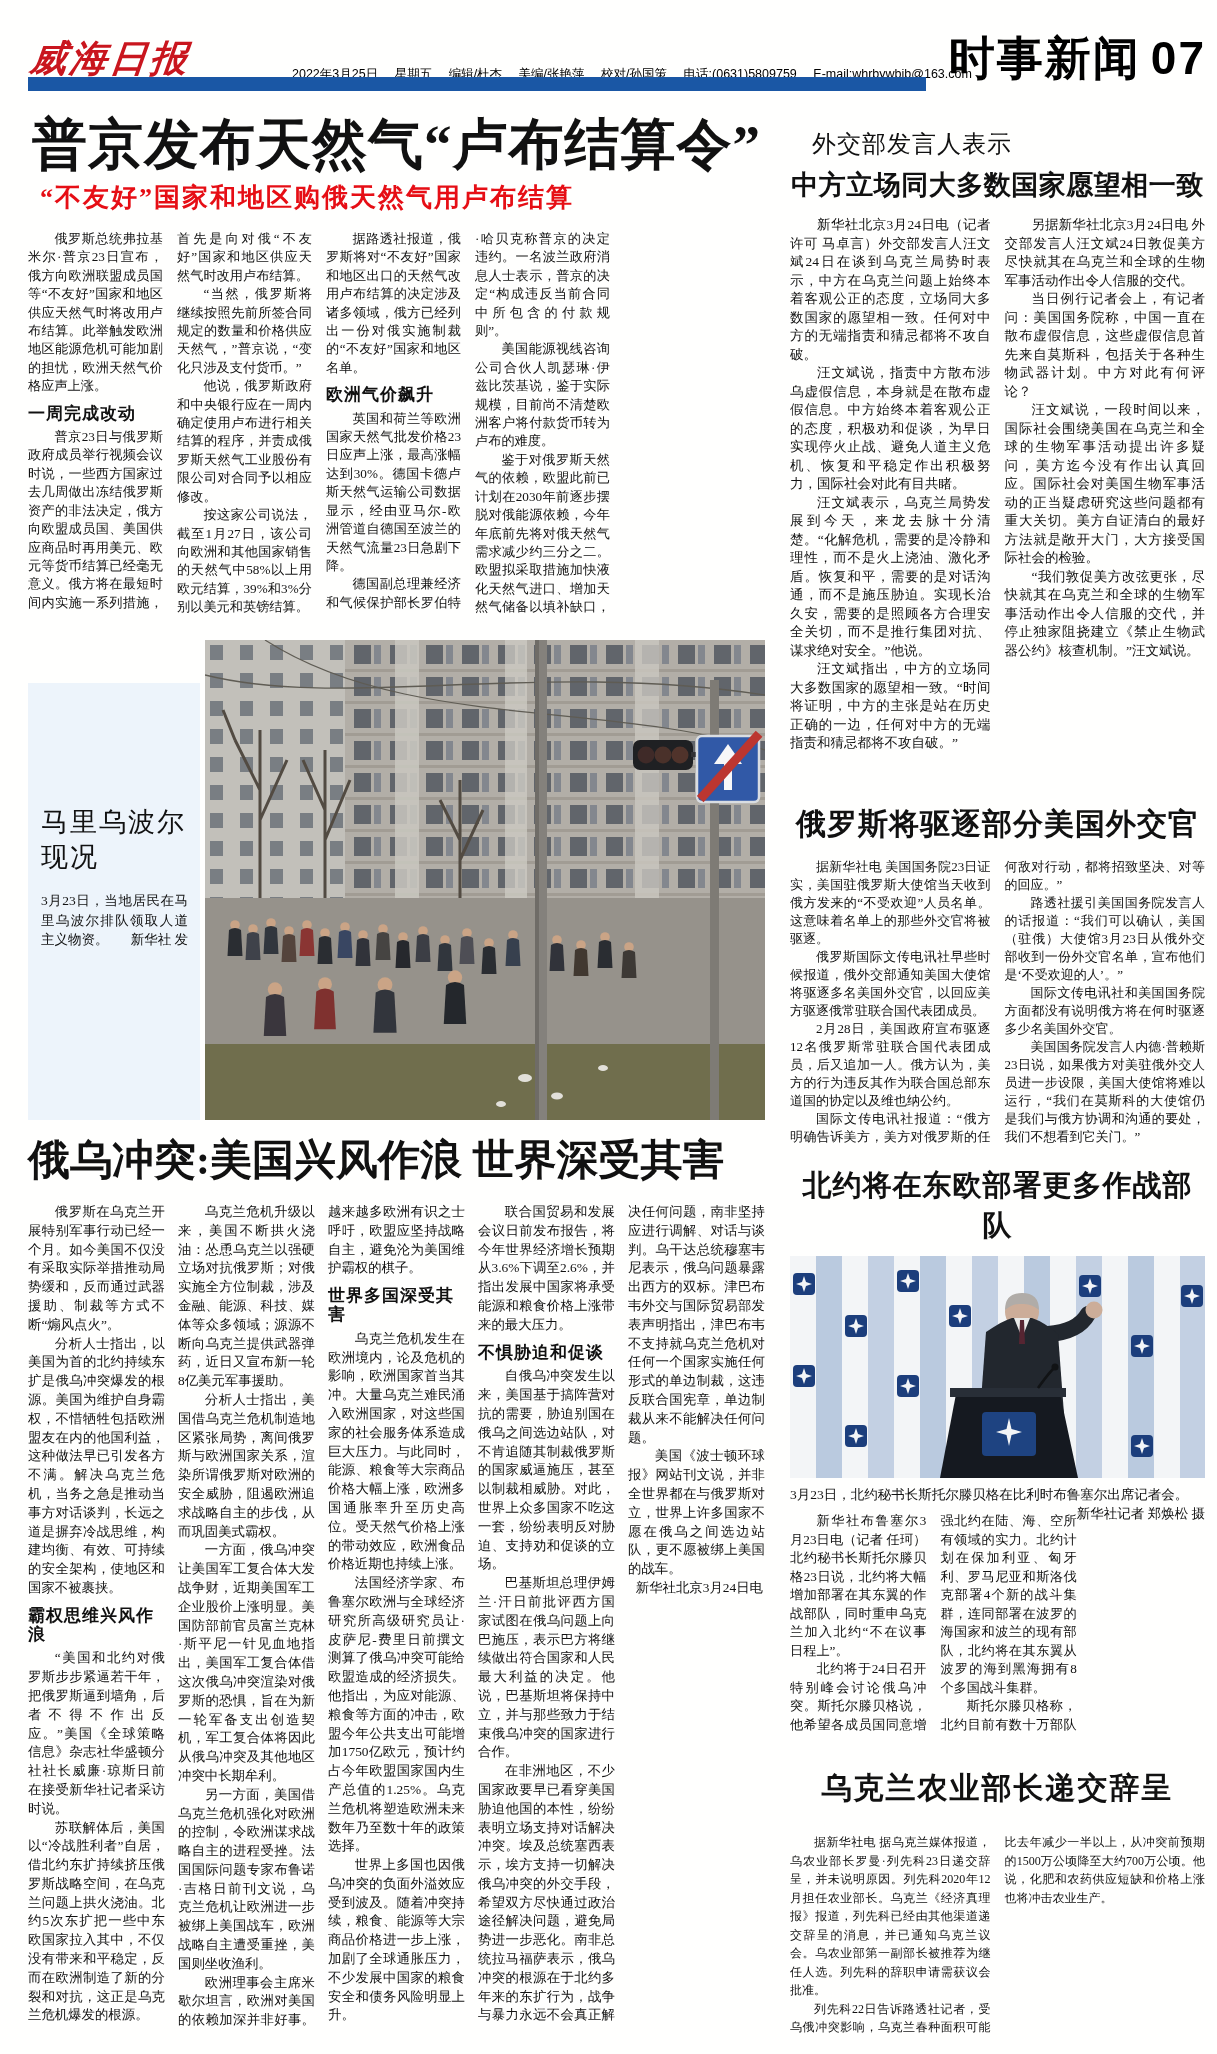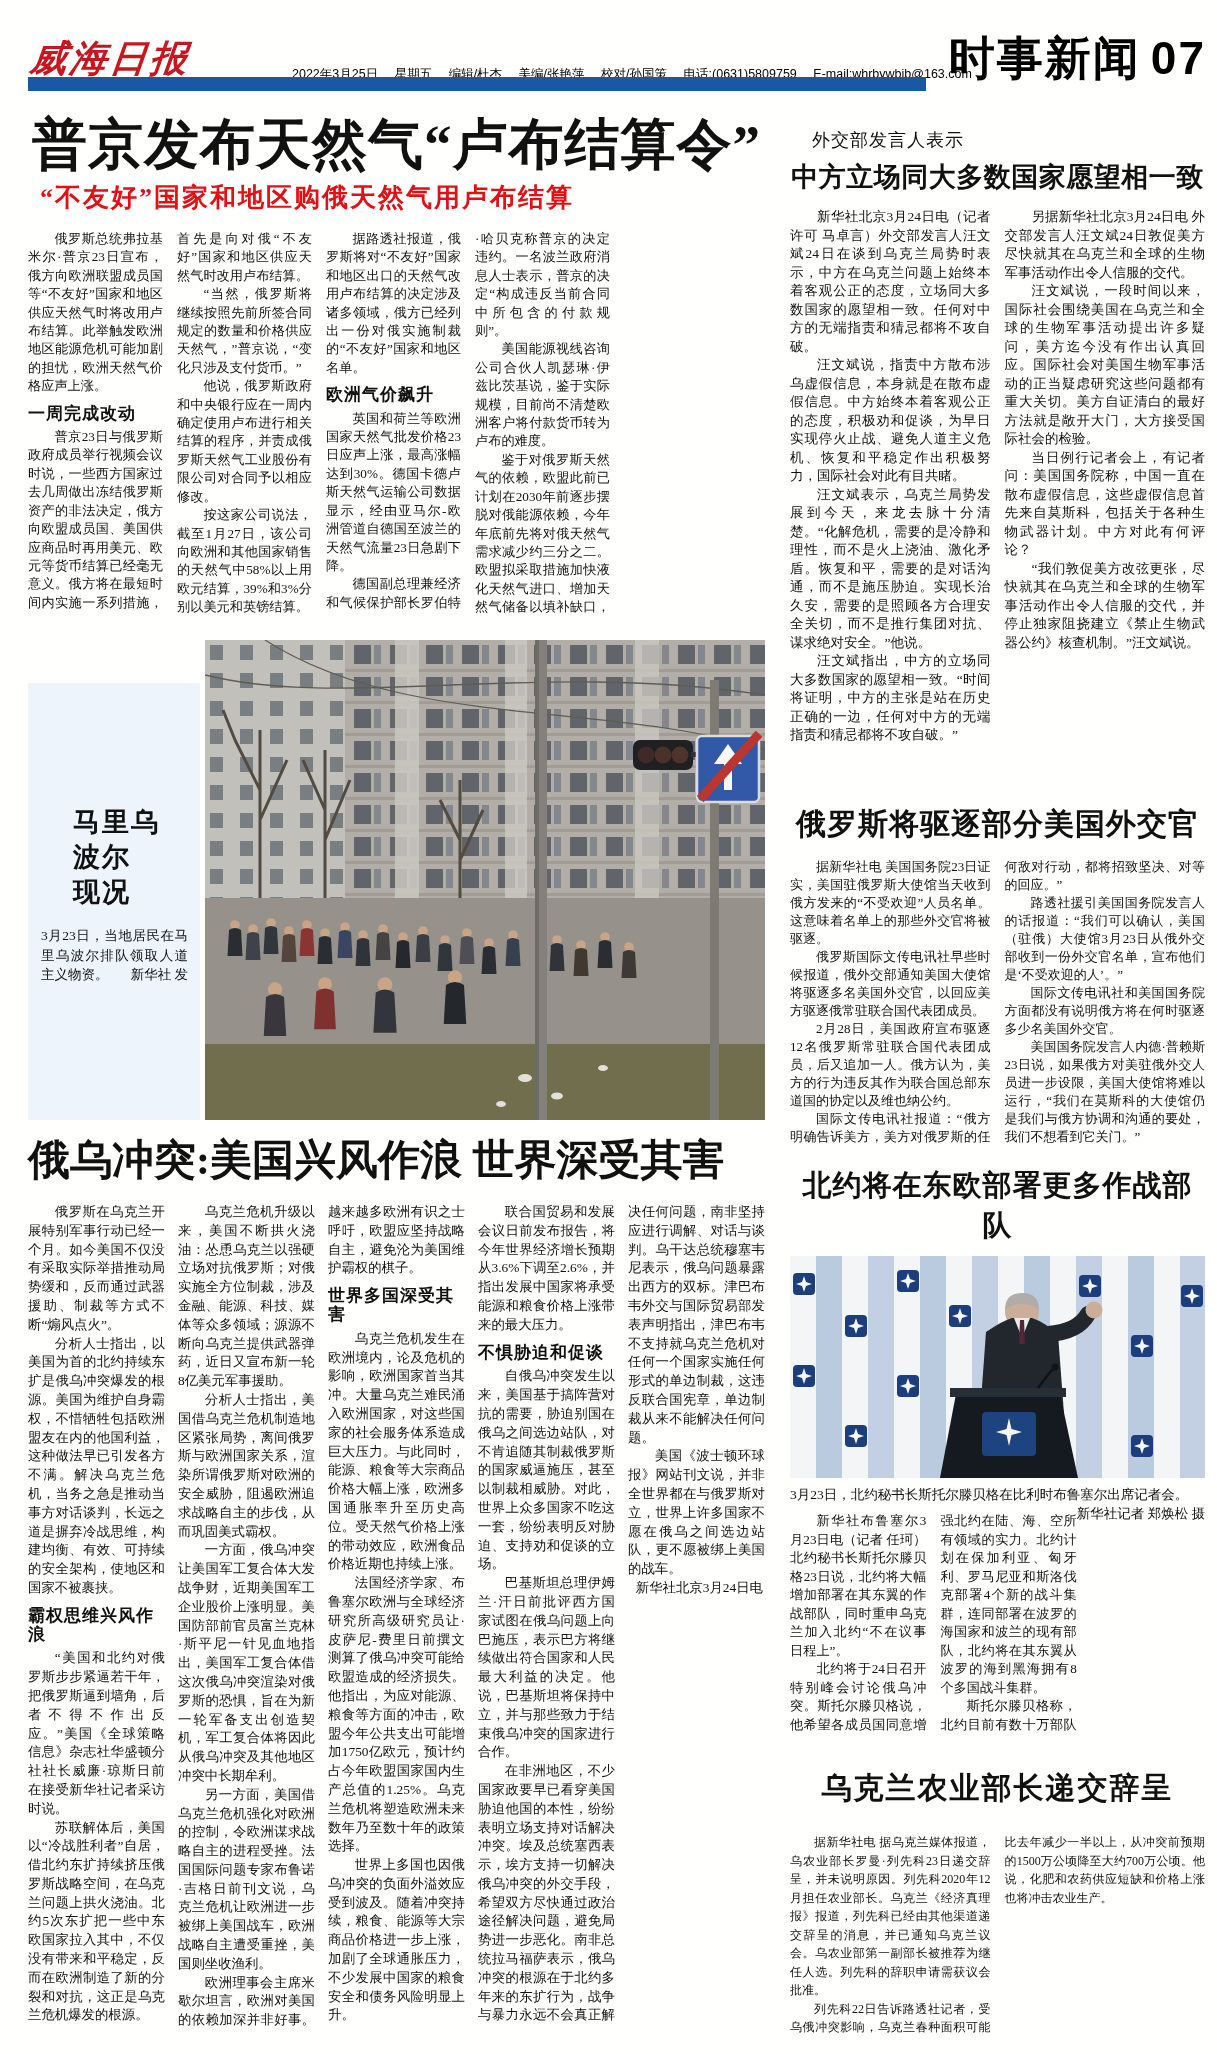--- a/index.html
+++ b/index.html
@@ -35,36 +35,36 @@
   
   .art-putin{position:absolute;left:28px;top:110px;width:737px;}
   .art-putin h1{font-size:55px;line-height:70px;font-weight:900;text-align:center;letter-spacing:1px;}
   .art-putin .subhead{margin-top:0;padding-left:12px;font-size:26px;letter-spacing:2px;
     color:var(--accent-red);font-weight:700;}
   .art-putin .body{margin-top:15px;width:582px;height:392px;
     column-count:4;column-gap:14px;font-size:13.2px;line-height:18.4px;}
   
   .caption-box{position:absolute;left:28px;top:683px;width:172px;height:437px;
     background:var(--capbox);padding:122px 12px 0 13px;}
-  .cap-title{font-size:27px;line-height:35px;font-weight:700;letter-spacing:2px;margin-left:32px;}
+  .cap-title{font-size:27px;line-height:35px;font-weight:400;letter-spacing:2px;}
   .cap-text{margin-top:16px;font-size:13.5px;line-height:19.5px;text-align:justify;}
   .cap-text .lead{text-indent:2em;display:inline;}
   .cred{float:right;}
   .photo-m{position:absolute;left:205px;top:640px;width:560px;height:480px;overflow:hidden;}
   .photo-m svg,.photo-n svg{display:block;}
   
   .art-conflict{position:absolute;left:28px;top:1134px;width:737px;}
   .art-conflict h1{font-size:42px;line-height:52px;font-weight:900;letter-spacing:0;}
   .art-conflict .body{margin-top:17px;width:737px;height:838px;
     column-count:5;column-gap:13px;font-size:13.4px;line-height:18.8px;}
   
   .rail-art{position:absolute;width:415px;left:790px;}
   .art-china{top:128px;}
   .art-china .kicker{font-family:Liberation Serif, serif;
-    font-size:18px;padding-left:22px;letter-spacing:1px;}
+    font-size:24px;padding-left:22px;letter-spacing:1px;}
   .art-china h2{margin-top:7px;font-family:"Liberation Sans","DejaVu Sans",sans-serif;
     font-size:27px;font-weight:900;text-align:center;letter-spacing:0.5px;}
   .art-china .body{margin-top:13px;height:573px;column-count:2;column-gap:14px;
     font-size:13.5px;line-height:18.5px;}
   .art-expel{top:804px;}
   .art-expel h2{font-size:30px;font-weight:900;text-align:center;letter-spacing:1px;}
   .art-expel .body{margin-top:13px;height:300px;column-count:2;column-gap:14px;
     font-size:13px;line-height:18px;}
   .art-nato{top:1166px;}
   .art-nato h2{font-size:29px;font-weight:900;text-align:center;letter-spacing:1px;}
@@ -258,22 +258,22 @@
 
   <section class="rail-art art-china">
     <div class="kicker">外交部发言人表示</div>
     <h2>中方立场同大多数国家愿望相一致</h2>
     <div class="body cols">
         <p class="p">新华社北京3月24日电（记者 许可 马卓言）外交部发言人汪文斌24日在谈到乌克兰局势时表示，中方在乌克兰问题上始终本着客观公正的态度，立场同大多数国家的愿望相一致。任何对中方的无端指责和猜忌都将不攻自破。</p>
         <p class="p">汪文斌说，指责中方散布涉乌虚假信息，本身就是在散布虚假信息。中方始终本着客观公正的态度，积极劝和促谈，为早日实现停火止战、避免人道主义危机、恢复和平稳定作出积极努力，国际社会对此有目共睹。</p>
         <p class="p">汪文斌表示，乌克兰局势发展到今天，来龙去脉十分清楚。“化解危机，需要的是冷静和理性，而不是火上浇油、激化矛盾。恢复和平，需要的是对话沟通，而不是施压胁迫。实现长治久安，需要的是照顾各方合理安全关切，而不是推行集团对抗、谋求绝对安全。”他说。</p>
         <p class="p">汪文斌指出，中方的立场同大多数国家的愿望相一致。“时间将证明，中方的主张是站在历史正确的一边，任何对中方的无端指责和猜忌都将不攻自破。”</p>
         <p class="p">另据新华社北京3月24日电 外交部发言人汪文斌24日敦促美方尽快就其在乌克兰和全球的生物军事活动作出令人信服的交代。</p>
+        <p class="p">当日例行记者会上，有记者问：美国国务院称，中国一直在散布虚假信息，这些虚假信息首先来自莫斯科，包括关于各种生物武器计划。中方对此有何评论？</p>
         <p class="p">汪文斌说，一段时间以来，国际社会围绕美国在乌克兰和全球的生物军事活动提出许多疑问，美方迄今没有作出认真回应。国际社会对美国生物军事活动的正当疑虑研究这些问题都有重大关切。美方自证清白的最好方法就是敞开大门，大方接受国际社会的检验。</p>
-        <p class="p">当日例行记者会上，有记者问：美国国务院称，中国一直在散布虚假信息，这些虚假信息首先来自莫斯科，包括关于各种生物武器计划。中方对此有何评论？</p>
         <p class="p">“我们敦促美方改弦更张，尽快就其在乌克兰和全球的生物军事活动作出令人信服的交代，并停止独家阻挠建立《禁止生物武器公约》核查机制。”汪文斌说。</p>
       </div>
   </section>
 
   <section class="rail-art art-expel">
     <h2>俄罗斯将驱逐部分美国外交官</h2>
     <div class="body cols">
         <p class="p">据新华社电 美国国务院23日证实，美国驻俄罗斯大使馆当天收到俄方发来的“不受欢迎”人员名单。这意味着名单上的那些外交官将被驱逐。</p>
         <p class="p">俄罗斯国际文传电讯社早些时候报道，俄外交部通知美国大使馆将驱逐多名美国外交官，以回应美方驱逐俄常驻联合国代表团成员。</p>
         <p class="p">2月28日，美国政府宣布驱逐12名俄罗斯常驻联合国代表团成员，后又追加一人。俄方认为，美方的行为违反其作为联合国总部东道国的协定以及维也纳公约。</p>

